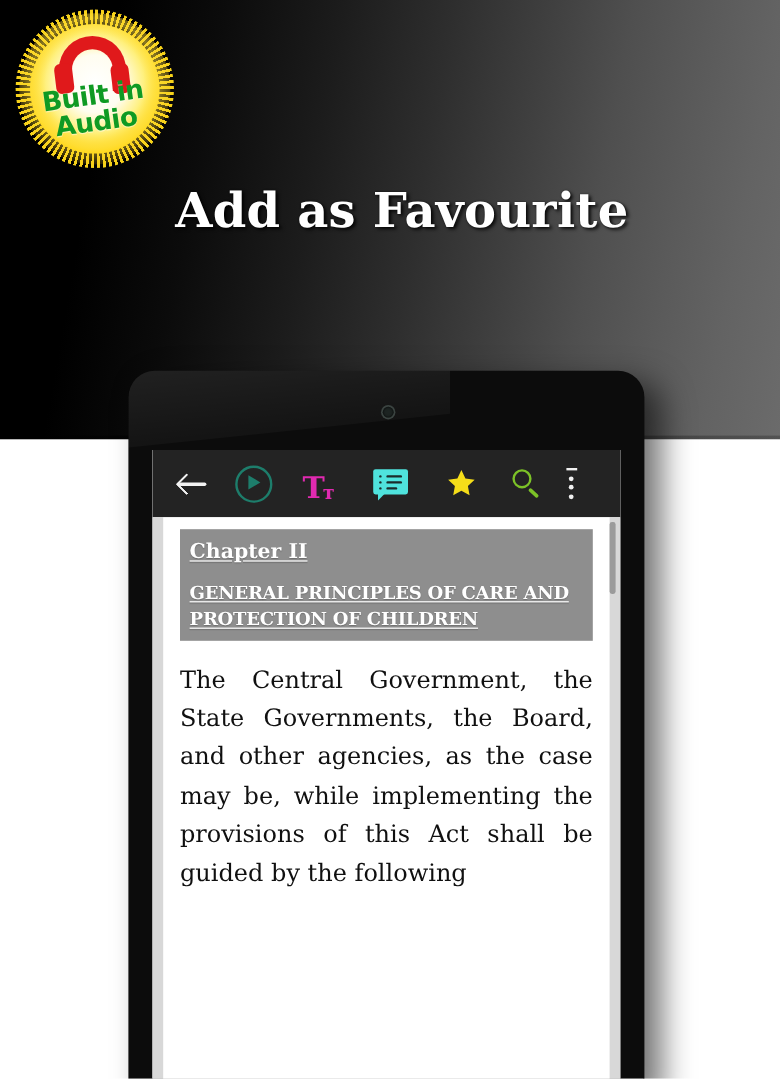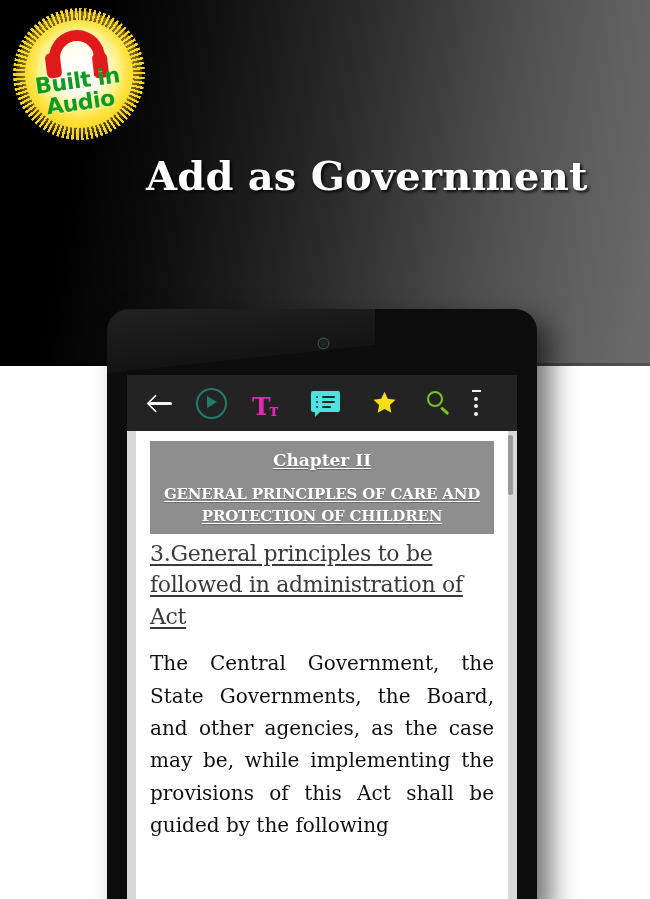--- a/index.html
+++ b/index.html
@@ -360,22 +360,21 @@
     top: 4px;
     width: 5px;
     height: 60px;
     background: #9b9b9b;
     border-radius: 2px;
   }
 
   #chapter-block {
     background: #8e8e8e;
     padding: 9px 8px 6px 8px;
-    text-align: center;
-    margin-bottom: 4px;
+    margin-bottom: 16px;
   }
   #chapter-label {
     color: #ffffff;
     font-family: "DejaVu Serif", serif;
     font-weight: bold;
     font-size: 17px;
     text-decoration: underline;
     text-underline-offset: 2px;
     margin-bottom: 14px;
     text-shadow: 0 1px 1px rgba(0,0,0,.25);
@@ -427,21 +426,21 @@
       <div class="hp-band"></div>
       <div class="hp-cup l"></div>
       <div class="hp-cup r"></div>
     </div>
     <div id="badge-text">
       <span>Built in</span>
       <span>Audio</span>
     </div>
   </div>
 
-  <div id="promo-headline">Add as Government</div>
+  <div id="promo-headline">Add as Favourite</div>
 
   <div id="tablet">
     <div id="tablet-gloss"></div>
     <div id="tablet-camera"></div>
 
     <div id="app-screen">
 
       <div id="app-toolbar">
 
         <div class="tb-btn" id="tb-back">
@@ -499,21 +498,20 @@
       </div>
 
       <div id="doc-viewport">
         <div id="doc-page">
 
           <div id="chapter-block">
             <div id="chapter-label">Chapter II</div>
             <div id="chapter-title">GENERAL PRINCIPLES OF CARE AND PROTECTION OF CHILDREN</div>
           </div>
 
-          <div id="section-heading">3.General principles to be followed in administration of Act</div>
 
           <div id="section-body">The Central Government, the State Governments, the Board, and other agencies, as the case may be, while implementing the provisions of this Act shall be guided by the following</div>
 
         </div>
 
         <div id="doc-scrollbar-track">
           <div id="doc-scrollbar-thumb"></div>
         </div>
       </div>
 

